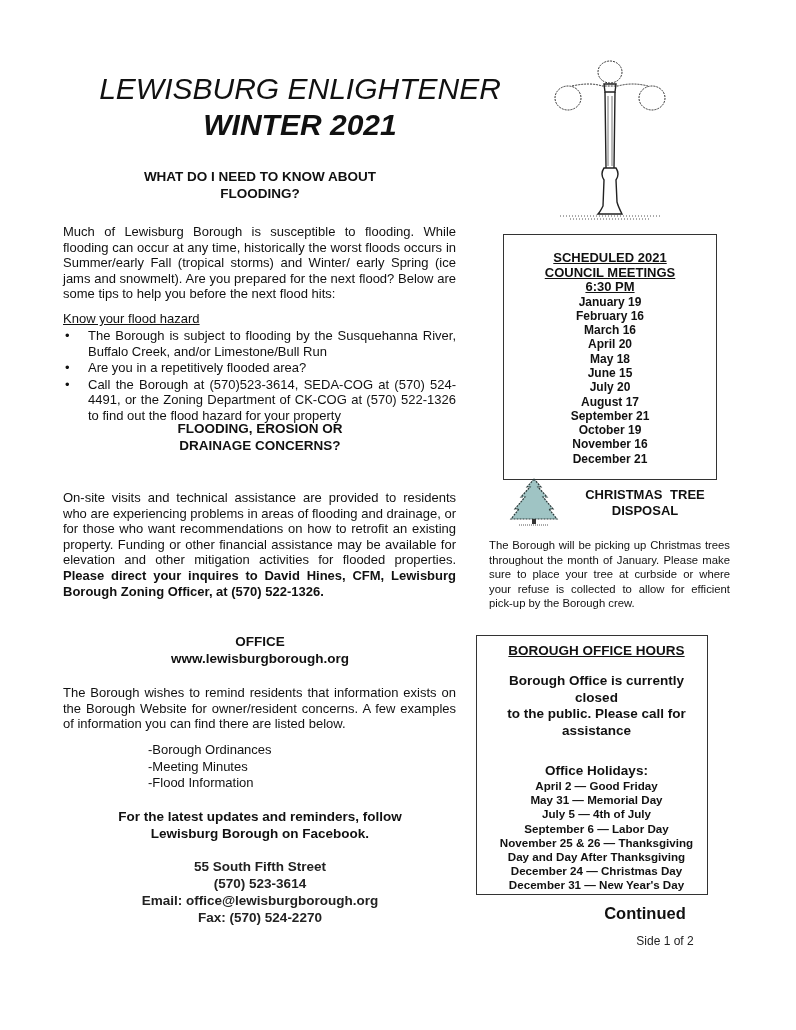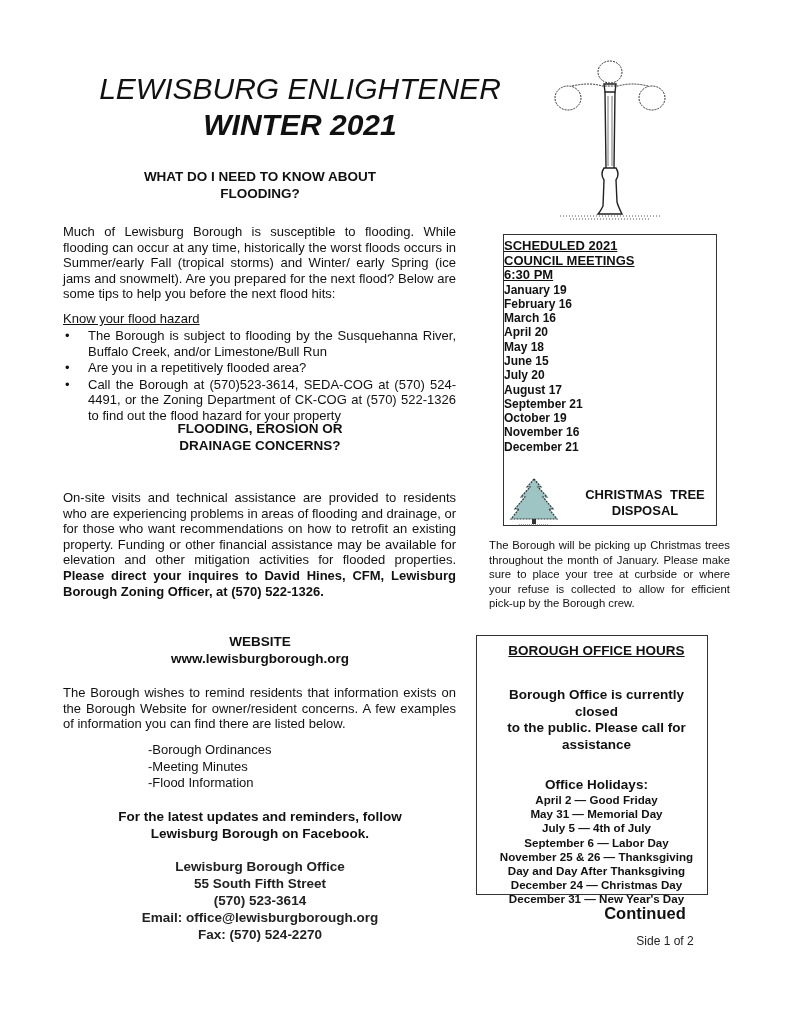--- a/index.html
+++ b/index.html
@@ -34,33 +34,33 @@
   #website-body { left: 63px; top: 685px; width: 393px; }
   #website-links { left: 148px; top: 742px; font-size: 13px; line-height: 16.5px; }
 
   #facebook-note { left: 60px; top: 808px; width: 400px; font-size: 13.5px; line-height: 17px; font-weight: bold; text-align: center; }
   #contact-block { left: 60px; top: 858px; width: 400px; text-align: center; font-size: 13.5px; line-height: 17px; font-weight: bold; color: #222; }
 
   
   #lamp-art { left: 540px; top: 56px; width: 140px; height: 170px; }
 
   
-  #meetings-box { left: 503px; top: 234px; width: 214px; height: 292px; border: 1.5px solid #333; box-sizing: border-box; padding-top: 4px; }
+  #meetings-box { left: 503px; top: 234px; width: 214px; height: 246px; border: 1.5px solid #333; box-sizing: border-box; text-align: center; padding-top: 16px; }
   #meetings-box .head { font-weight: bold; font-size: 13px; line-height: 14.5px; text-decoration: underline; }
   #meetings-box .dates div { font-weight: bold; font-size: 12px; line-height: 14.3px; }
 
   
   #tree-art { left: 505px; top: 477px; width: 58px; height: 50px; }
   #tree-heading { left: 560px; top: 487px; width: 170px; font-weight: bold; font-size: 13px; line-height: 16px; text-align: center; word-spacing: 4px; }
   #tree-body { left: 489px; top: 538px; width: 241px; font-size: 11.3px; line-height: 14.6px; text-align: justify; }
 
   
   #hours-box { left: 476px; top: 635px; width: 232px; height: 260px; border: 1.5px solid #333; box-sizing: border-box; text-align: center; padding-left: 9px; }
   #hours-box .head { margin-top: 6px; font-weight: bold; font-size: 13.5px; text-decoration: underline; line-height: 17px; }
-  #hours-box .closed { margin-top: 28px; font-weight: bold; font-size: 13.5px; line-height: 16.5px; }
+  #hours-box .closed { margin-top: 14px; font-weight: bold; font-size: 13.5px; line-height: 16.5px; }
   #hours-box .hol-head { margin-top: 23px; font-weight: bold; font-size: 13.5px; line-height: 17px; }
   #hours-box .hol div { font-weight: bold; font-size: 11.6px; line-height: 14.2px; }
 
   #continued { left: 560px; top: 904px; width: 170px; text-align: center; font-weight: bold; font-size: 16.5px; }
   #side-label { left: 580px; top: 934px; width: 170px; text-align: center; font-size: 12px; color: #222; }
 </style>
 </head>
 <body>
 
 <div id="masthead-title" class="abs">LEWISBURG ENLIGHTENER</div>
@@ -78,37 +78,36 @@
   <li><span class="bullet">•</span><span>Call the Borough at (570)523-3614, SEDA-COG at (570) 524-4491, or the Zoning Department of CK-COG at (570) 522-1326 to find out the flood hazard for your property</span></li>
 </ul>
 
 <div id="erosion-heading" class="abs heading">
   <div>FLOODING, EROSION OR</div>
   <div>DRAINAGE CONCERNS?</div>
 </div>
 <div id="erosion-body" class="abs body-text"><span>On-site visits and technical assistance are provided to residents who are experiencing problems in areas of flooding and drainage, or for those who want recommendations on how to retrofit an existing property.  Funding or other financial assistance may be available for elevation and other mitigation activities for flooded properties. </span><b>Please direct your inquires to David Hines, CFM, Lewisburg Borough Zoning Officer, at (570) 522-1326.</b></div>
 
 <div id="website-heading" class="abs heading">
-  <div>WEBSITE</div>
+  <div>OFFICE</div>
   <div>www.lewisburgborough.org</div>
 </div>
 <div id="website-body" class="abs body-text">The Borough wishes to remind residents that information exists on the Borough Website for owner/resident concerns.  A few examples of information you can find there are listed below.</div>
 <div id="website-links" class="abs">
   <div>-Borough Ordinances</div>
   <div>-Meeting Minutes</div>
   <div>-Flood Information</div>
 </div>
 
 <div id="facebook-note" class="abs">
   <div>For the latest updates and reminders, follow</div>
   <div>Lewisburg Borough on Facebook.</div>
 </div>
 
 <div id="contact-block" class="abs">
-  <div>Lewisburg Borough Office</div>
   <div>55 South Fifth Street</div>
   <div>(570) 523-3614</div>
   <div>Email:  office@lewisburgborough.org</div>
   <div>Fax:  (570) 524-2270</div>
 </div>
 
 <svg id="lamp-art" class="abs" viewBox="0 0 140 170">
   <g fill="none" stroke="#333" stroke-width="1" stroke-dasharray="2 1">
     <ellipse cx="70" cy="16" rx="12" ry="11"></ellipse>
     <ellipse cx="28" cy="42" rx="13" ry="12"></ellipse>

